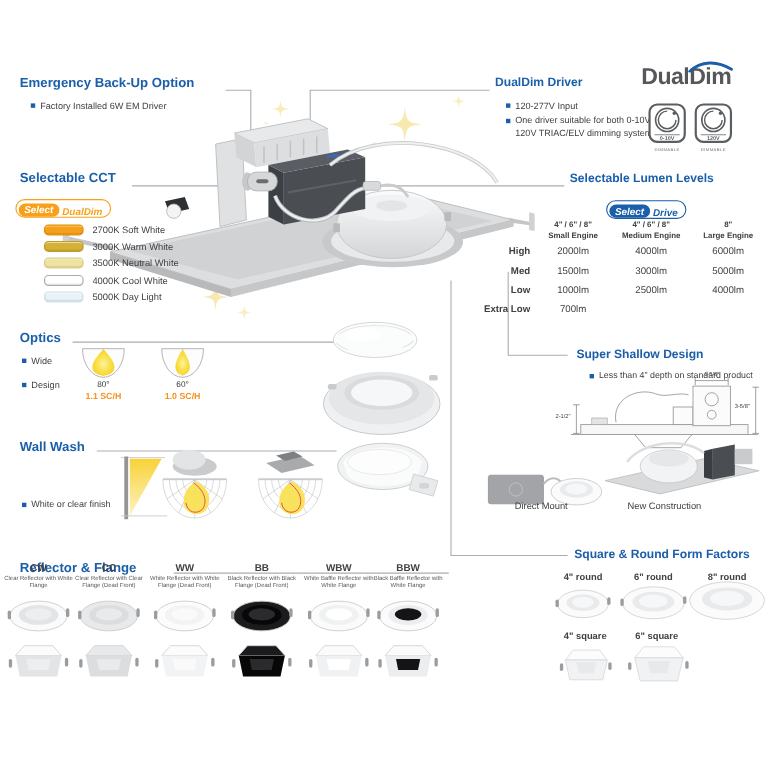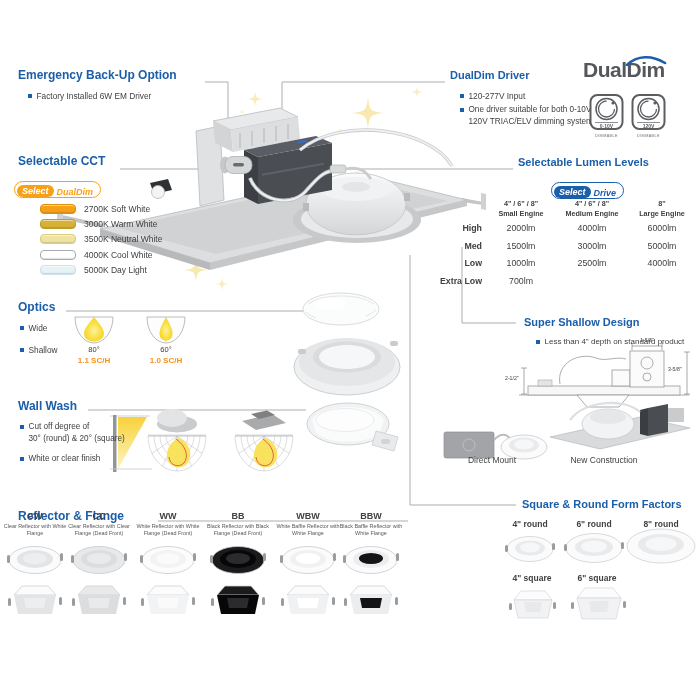--- a/index.html
+++ b/index.html
@@ -397,46 +397,39 @@
   <div class="sec-title" style="left:18px;top:300px">Optics</div>
   <div class="brow" style="left:20px;top:322px">
     <span class="bsq"></span>
     <div>
         <div>Wide</div>
       </div>
   </div>
   <div class="brow" style="left:20px;top:344px">
     <span class="bsq"></span>
     <div>
-        <div>Shallow</div>
+        <div>Design</div>
       </div>
   </div>
   <span class="beam-angle" style="left:76px;top:345px;width:36px">80°</span>
   <span class="beam-sch" style="left:66px;top:356px;width:56px">1.1 SC/H</span>
   <span class="beam-angle" style="left:148px;top:345px;width:36px">60°</span>
   <span class="beam-sch" style="left:138px;top:356px;width:56px">1.0 SC/H</span>
 
   <div class="sec-title sm" style="left:524px;top:316px">Super Shallow Design</div>
   <div class="brow" style="left:536px;top:336px">
     <span class="bsq"></span>
     <div style="font-size:8px">
         <div>Less than 4" depth on standard product</div>
       </div>
   </div>
   <span class="caption" style="left:447px;top:455px;width:90px">Direct Mount</span>
   <span class="caption" style="left:550px;top:455px;width:108px">New Construction</span>
 
   <div class="sec-title" style="left:18px;top:399px">Wall Wash</div>
-  <div class="brow" style="left:20px;top:421px">
-    <span class="bsq"></span>
-    <div style="font-size:8.2px">
-      <div>Cut off degree of</div>
-      <div>30° (round) &amp; 20° (square)</div>
-    </div>
-  </div>
   <div class="brow" style="left:20px;top:453px">
     <span class="bsq"></span>
     <div style="font-size:8.2px">
         <div>White or clear finish</div>
       </div>
   </div>
 
   <div class="sec-title" style="left:18px;top:509px">Reflector &amp; Flange</div>
 
   <div class="rf-col" style="left:1px">

